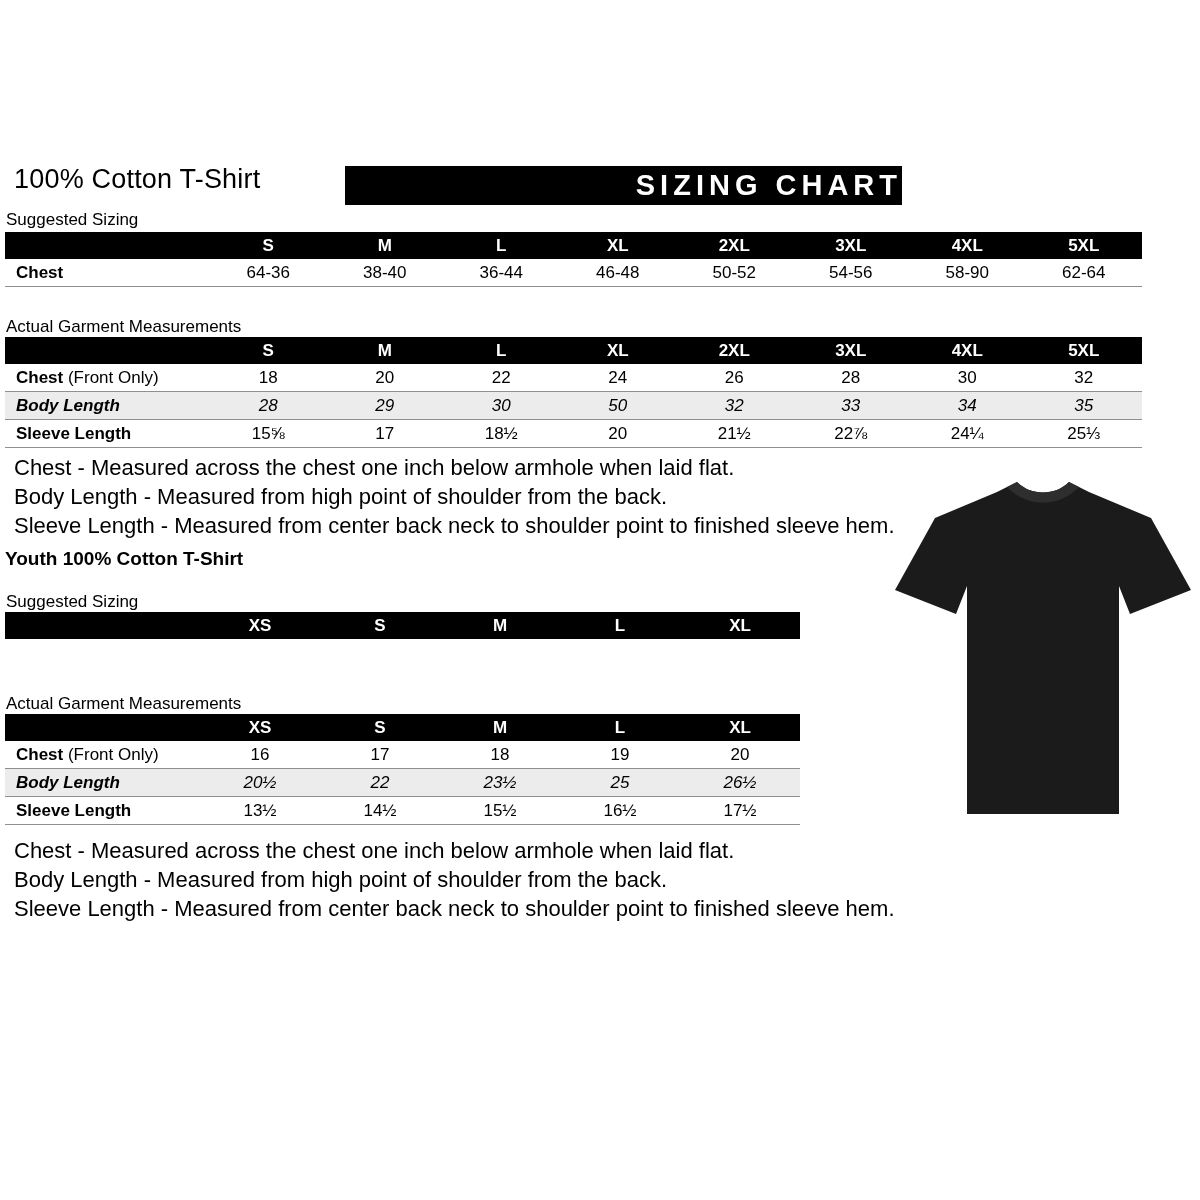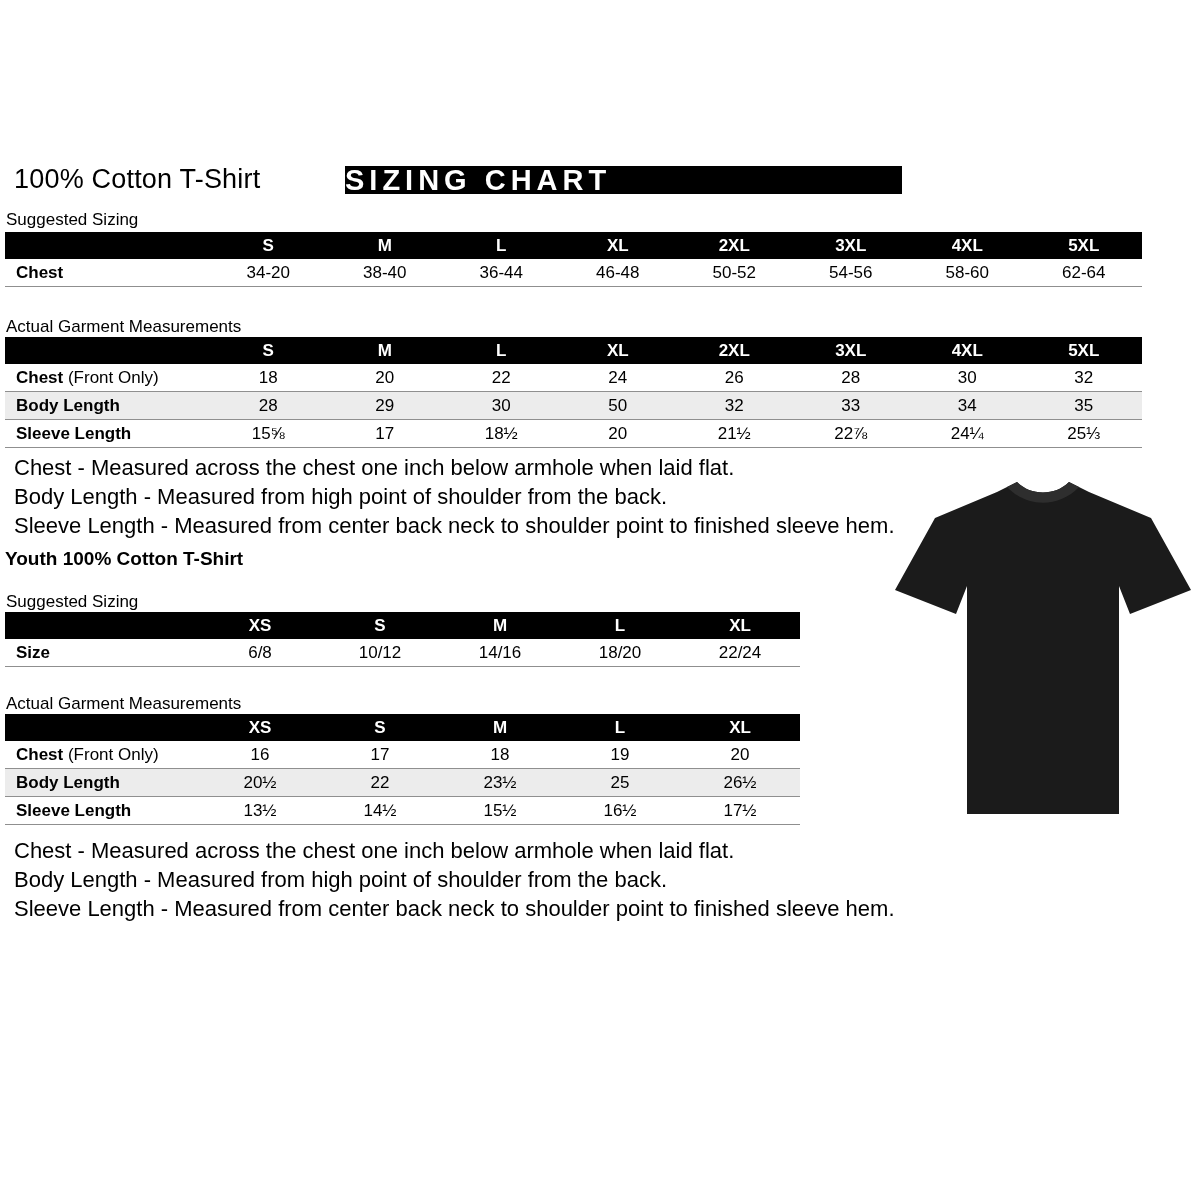--- a/index.html
+++ b/index.html
@@ -6,38 +6,38 @@
   html,body { background:#fff; }
   body {
     width:1200px; height:1200px;
     font-family:"Liberation Sans","DejaVu Sans",sans-serif;
     color:#000; position:relative; overflow:hidden;
   }
   .abs { position:absolute; }
 
   .title { left:14px; top:164px; font-size:27px; font-weight:500; letter-spacing:.2px; }
   .banner {
-    left:345px; top:166px; width:557px; height:28px; background:#000;
-    display:flex; align-items:center; justify-content:flex-start;
+    left:345px; top:166px; width:557px; height:39px; background:#000;
+    display:flex; align-items:center; justify-content:flex-end;
   }
   .banner span { color:#fff; font-weight:bold; font-size:29px; letter-spacing:5px; }
 
   .sec-label { left:6px; font-size:17px;text-align:right; }
   .youth-title { left:5px; top:548px; font-size:19px; font-weight:bold; }
 
   .table { left:5px; }
   .table.adult { width:1137px; }
   .table.youth-t { width:795px; }
   .thead, .trow { display:grid; align-items:center; }
   .adult .thead, .adult .trow { grid-template-columns:205px repeat(8,1fr); }
   .youth-t .thead, .youth-t .trow { grid-template-columns:195px repeat(5,1fr); }
   .thead { background:#000; height:27px; }
   .th { color:#fff; font-weight:bold; font-size:17px; text-align:center; }
   .trow { height:28px; border-bottom:1.5px solid #8f8f8f; background:#fff; }
-  .trow.shade { background:#ececec; }
+  .trow.shade { background:#ececec;font-style:italic; }
   .td { font-size:17px; text-align:center; }
   .label-cell { text-align:left; padding-left:11px; font-size:17px; }
   .label-cell b { font-weight:bold; }
 
   .notes { left:14px; }
   .notes div { font-size:22px; line-height:29px; white-space:nowrap; }
 
   .tshirt-wrap { left:893px; top:476px; width:300px; height:345px; }
   .tshirt-wrap svg { width:100%; height:100%; display:block; }
 </style>
@@ -60,27 +60,27 @@
         <div class="th">M</div>
         <div class="th">L</div>
         <div class="th">XL</div>
         <div class="th">2XL</div>
         <div class="th">3XL</div>
         <div class="th">4XL</div>
         <div class="th">5XL</div>
       </div>
       <div class="trow">
         <div class="td label-cell"><b>Chest</b></div>
-        <div class="td">34-20</div>
+        <div class="td">64-36</div>
         <div class="td">38-40</div>
         <div class="td">36-44</div>
         <div class="td">46-48</div>
         <div class="td">50-52</div>
         <div class="td">54-56</div>
-        <div class="td">58-60</div>
+        <div class="td">58-90</div>
         <div class="td">62-64</div>
       </div>
     </div>
 
   <div class="abs sec-label" style="top:317px">Actual Garment Measurements</div>
   <div class="abs table adult" style="top:337px">
       <div class="thead">
         <div class="th label-cell"></div>
         <div class="th">S</div>
         <div class="th">M</div>
@@ -137,28 +137,20 @@
   <div class="abs sec-label" style="top:592px">Suggested Sizing</div>
   <div class="abs table youth-t" style="top:612px">
       <div class="thead">
         <div class="th label-cell"></div>
         <div class="th">XS</div>
         <div class="th">S</div>
         <div class="th">M</div>
         <div class="th">L</div>
         <div class="th">XL</div>
       </div>
-      <div class="trow">
-        <div class="td label-cell"><b>Size</b></div>
-        <div class="td">6/8</div>
-        <div class="td">10/12</div>
-        <div class="td">14/16</div>
-        <div class="td">18/20</div>
-        <div class="td">22/24</div>
-      </div>
     </div>
 
   <div class="abs sec-label" style="top:694px">Actual Garment Measurements</div>
   <div class="abs table youth-t" style="top:714px">
       <div class="thead">
         <div class="th label-cell"></div>
         <div class="th">XS</div>
         <div class="th">S</div>
         <div class="th">M</div>
         <div class="th">L</div>

